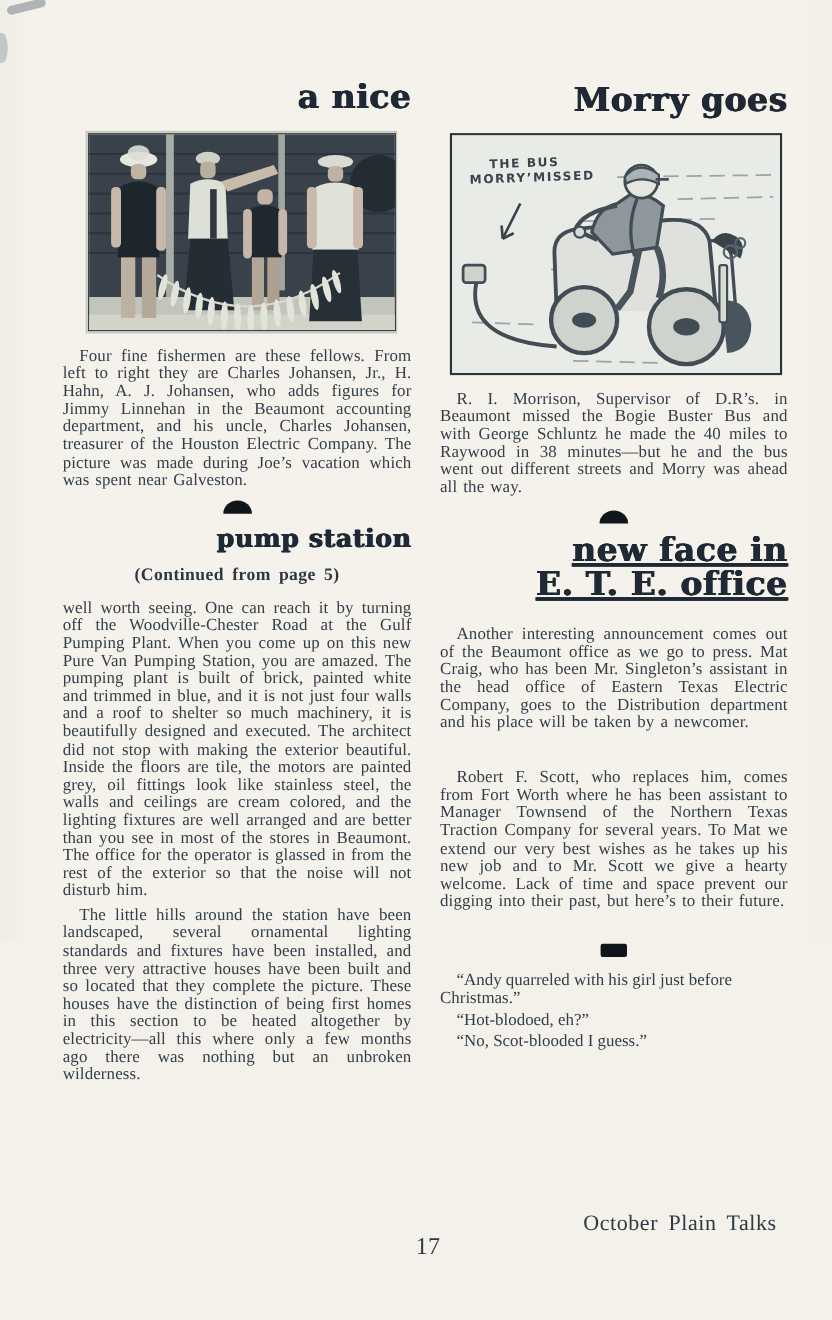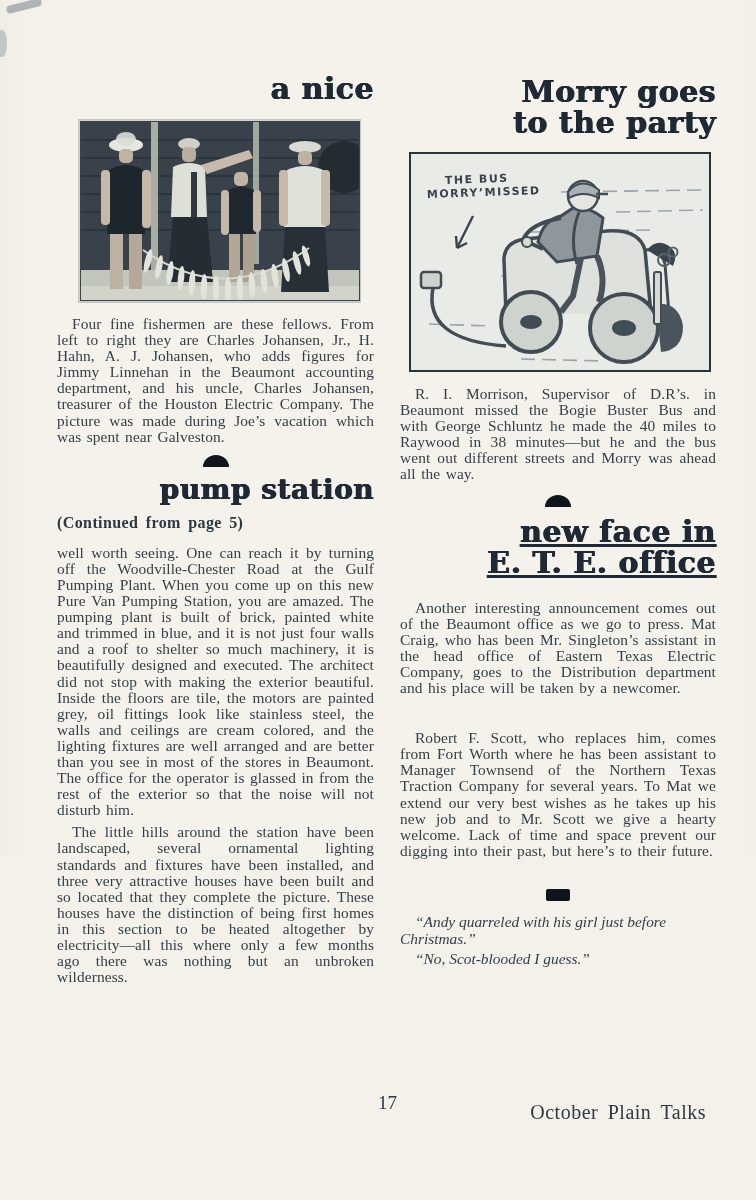--- a/index.html
+++ b/index.html
@@ -22,25 +22,25 @@
   .body-text{font-size:15.4px;line-height:16.1px;text-align:justify;color:#333e48;
              word-spacing:1.5px;letter-spacing:.1px;margin:0;}
   .indent{text-indent:15px;}
   .photo-frame{margin:15px 13px 0 21px;border:1px solid #c4c7bf;background:#cfd2ca;padding:1px;}
   .photo-frame svg{display:block;border:1px solid #39434c;}
   .cartoon-frame{margin:14px 5px 0 9px;border:2px solid #2b343d;background:#e9ebe6;}
   .cartoon-frame svg{display:block;}
   .dome{width:26px;height:12px;background:#0f151b;border-radius:50% 50% 0 0 / 100% 100% 0 0;}
   .blackrect{width:24px;height:12px;background:#0f151b;border-radius:2px;}
   .centered{margin-left:auto;margin-right:auto;}
-  .continued{font-size:16px;font-weight:600;text-align:left;color:#2d3843;
+  .continued{font-size:16px;font-weight:600;text-align:center;color:#2d3843;
              letter-spacing:.4px;word-spacing:3px;margin:9px 0 0 0;}
   .joke-line{font-size:15.4px;line-height:17.5px;margin:2px 0 0 0;text-indent:15px;
-             color:#333e48;font-style:italic;}
-  #footer-pagenum{position:absolute;left:378px;top:1092px;font-size:19px;color:#2e3944;}
+             color:#333e48;}
+  #footer-pagenum{position:absolute;left:378px;top:1120px;font-size:22px;color:#2e3944;}
   #footer-pub{position:absolute;left:420px;top:1101px;width:286px;text-align:right;
               font-size:20px;color:#2e3944;letter-spacing:.5px;
               word-spacing:4px;}
   .cartoon-label{font-family:"DejaVu Sans",sans-serif;}
 </style>
 </head>
 <body>
 
 <div id="page">
 
@@ -118,34 +118,33 @@
           <ellipse cx="216" cy="141" rx="3.2" ry="12" transform="rotate(-14 216 141)"></ellipse>
           <ellipse cx="225" cy="134" rx="3" ry="11" transform="rotate(-16 225 134)"></ellipse>
         </g>
       </svg>
     </div>
 
     <p class="body-text indent" style="margin-top:13px;">Four fine fishermen are these fellows. From left to right they are Charles Johansen, Jr., H. Hahn, A. J. Johansen, who adds figures for Jimmy Linnehan in the Beaumont accounting department, and his uncle, Charles Johansen, treasurer of the Houston Electric Company. The picture was made during Joe’s vacation which was spent near Galveston.</p>
 
     <div class="dome centered" style="margin-top:10px;"></div>
 
-    <div class="headline" style="margin-top:7px;font-size:28px;">pump station</div>
+    <div class="headline" style="margin-top:7px;font-size:23px;">pump station</div>
 
     <p class="continued">(Continued from page 5)</p>
 
     <p class="body-text" style="margin-top:13px;">well worth seeing. One can reach it by turning off the Woodville-Chester Road at the Gulf Pumping Plant.  When you come up on this new Pure Van Pumping Station, you are amazed.  The pumping plant is built of brick, painted white and trimmed in blue, and it is not just four walls and a roof to shelter so much machinery, it is beautifully designed and executed.  The architect did not stop with making the exterior beautiful.  Inside the floors are tile, the motors are painted grey, oil fittings look like stainless steel, the walls and ceilings are cream colored, and the lighting fixtures are well arranged and are better than you see in most of the stores in Beaumont.  The office for the operator is glassed in from the rest of the exterior so that the noise will not disturb him.</p>
 
     <p class="body-text indent" style="margin-top:6px;">The little hills around the station have been landscaped, several ornamental lighting standards and fixtures have been installed, and three very attractive houses have been built and so located that they complete the picture.  These houses have the distinction of being first homes in this section to be heated altogether by electricity—all this where only a few months ago there was nothing but an unbroken wilderness.</p>
   </div>
 
   <div class="col" id="col-right">
 
     <div class="headline">
       <span class="hline">Morry goes</span>
-      <span class="hline">to the party</span>
     </div>
 
     <div class="cartoon-frame">
       <svg width="298" height="216" viewBox="0 0 298 216">
         <rect x="0" y="0" width="298" height="216" fill="#e9ebe6"></rect>
 
         <g stroke="#9ba4a8" stroke-width="1.6" stroke-dasharray="14 7">
           <line x1="150" y1="38" x2="292" y2="36"></line>
           <line x1="205" y1="58" x2="292" y2="56"></line>
           <line x1="120" y1="78" x2="240" y2="76"></line>
@@ -206,20 +205,21 @@
     </div>
 
     <p class="body-text indent" style="margin-top:22px;">Another interesting announcement comes out of the Beaumont office as we go to press.  Mat Craig, who has been Mr. Singleton’s assistant in the head office of Eastern Texas Electric Company, goes to the Distribution department and his place will be taken by a newcomer.</p>
 
     <p class="body-text indent" style="margin-top:34px;">Robert F. Scott, who replaces him, comes from Fort Worth where he has been assistant to Manager Townsend of the Northern Texas Traction Company for several years.  To Mat we extend our very best wishes as he takes up his new job and to Mr. Scott we give a hearty welcome.  Lack of time and space prevent our digging into their past, but here’s to their future.</p>
 
     <div class="blackrect centered" style="margin-top:30px;"></div>
 
     <div style="margin-top:12px;">
       <p class="joke-line">“Andy quarreled with his girl just before Christmas.”</p>
+      <p class="joke-line">“Hot-blodoed, eh?”</p>
       <p class="joke-line">“No, Scot-blooded I guess.”</p>
     </div>
   </div>
 
   <div id="footer-pagenum">17</div>
   <div id="footer-pub">October Plain Talks</div>
 
 </div>
 
 </body></html>

